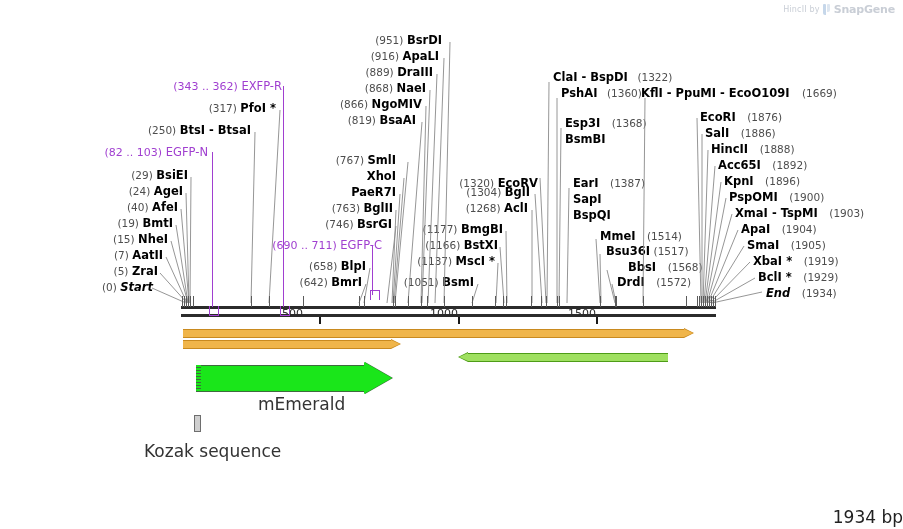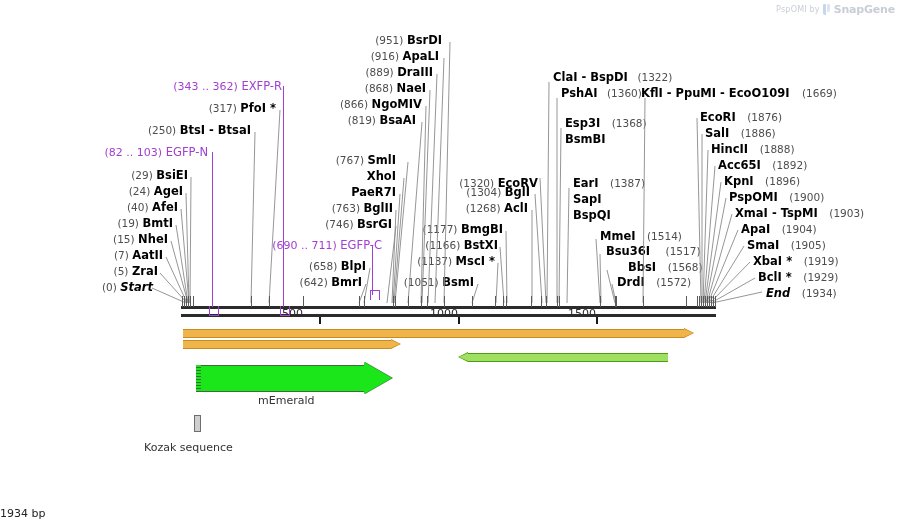--- a/index.html
+++ b/index.html
@@ -58,36 +58,36 @@
   .lg .arr-head{border-top:5.5px solid transparent;border-bottom:5.5px solid transparent;}
 
   
   .cds{position:absolute;}
   .cds-body{position:absolute;top:0;height:27px;background:#1ae61a;border:1.4px solid #3e6b3e;box-sizing:border-box;}
   .cds-head{position:absolute;top:-3px;width:0;height:0;
     border-top:16.5px solid transparent;border-bottom:16.5px solid transparent;
     border-left:28px solid #1ae61a;filter:drop-shadow(1px 0 0 #3e6b3e);}
   .cds-hatch{position:absolute;left:0;top:0;width:5px;height:27px;
     background:repeating-linear-gradient(0deg,#3e6b3e 0 1px,#1ae61a 1px 3px);}
-  .featlab{position:absolute;font-size:11px;color:#333;}
+  .featlab{position:absolute;font-size:17px;color:#333;}
 
   
   .kozak-box{position:absolute;width:5px;height:15px;background:#cfcfcf;border:1px solid #6e6e6e;}
 
   
   .title{position:absolute;width:100%;text-align:center;font-weight:700;font-size:15px;color:#000;letter-spacing:.1px;}
-  .subtitle{position:absolute;width:100%;text-align:left;font-size:11px;color:#222;}
+  .subtitle{position:absolute;width:100%;text-align:right;font-size:17px;color:#222;}
 </style>
 </head>
 <body>
 
 <div class="stage">
 
   <div class="abs watermark">
-    <span>PspOMI by</span>
+    <span>HincII by</span>
     <span class="wm-mark"></span>
     <span class="wm-name">SnapGene</span>
   </div>
 
   <div class="abs lbl feat r" style="left:44px;top:147px;width:164px;">
     <span class="pos">(82 .. 103)</span>
     <span class="nm">EGFP-N</span>
   </div>
 
   <div class="abs lbl r" style="left:20px;top:170px;width:168px;">
@@ -254,21 +254,21 @@
   <div class="abs lbl" style="left:573px;top:210px;">
     <span class="nm">BspQI</span>
   </div>
 
   <div class="abs lbl" style="left:600px;top:231px;">
     <span class="nm">MmeI</span>
     <span class="pos" style="margin-left:8px">(1514)</span>
   </div>
   <div class="abs lbl" style="left:606px;top:246px;">
     <span class="nm">Bsu36I</span>
-    <span class="pos" style="margin-left:12px">(1517)</span>
+    <span class="pos" style="margin-left:0">(1517)</span>
   </div>
   <div class="abs lbl" style="left:628px;top:262px;">
     <span class="nm">BbsI</span>
     <span class="pos" style="margin-left:8px">(1568)</span>
   </div>
   <div class="abs lbl" style="left:617px;top:277px;">
     <span class="nm">DrdI</span>
     <span class="pos" style="margin-left:8px">(1572)</span>
   </div>
 

